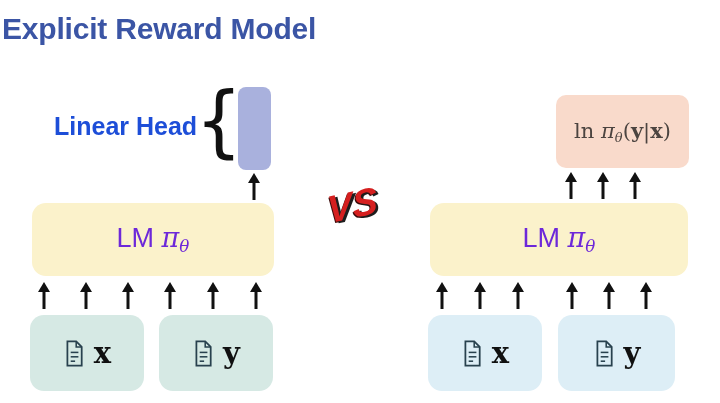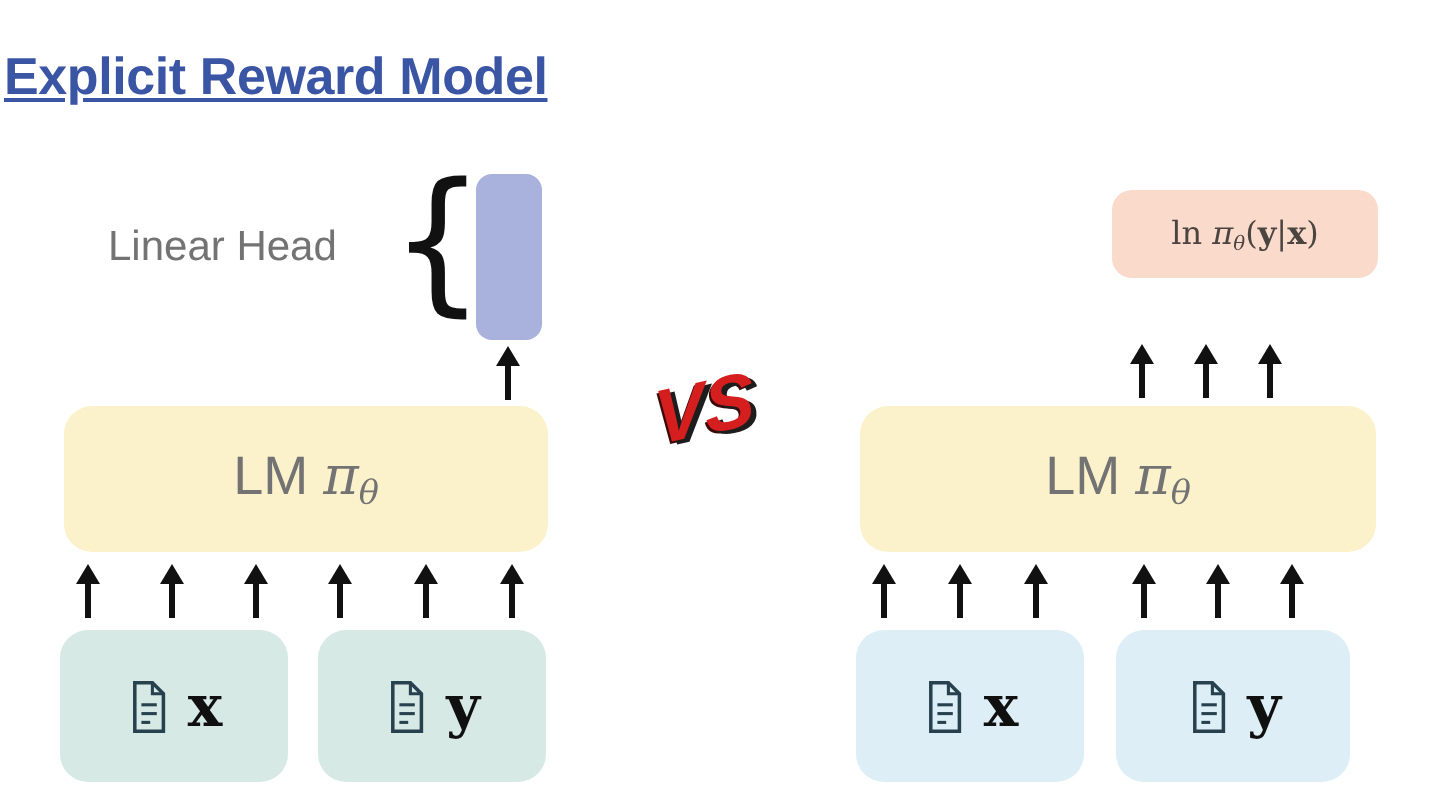--- a/index.html
+++ b/index.html
@@ -1,41 +1,40 @@
 <!DOCTYPE html>
 <html style="--title-left: #3b55a5; --title-right: #ea6420; --head-box: #a9b1dd; --lm-box: #fbf2cb; --reward-box: #f9dacb; --input-left: #d6e9e4; --input-right: #ddeef6; --vs: #d51f1f;"><head>
 <meta charset="utf-8">
 <style>
   html,body{margin:0;padding:0;background:#fff;}
   #canvas{
     position:relative;width:720px;height:403px;background:#ffffff;
     font-family:"Liberation Sans",sans-serif;overflow:hidden;
   }
   .title{
-    position:absolute;top:23px;font-size:26px;font-weight:800;letter-spacing:-0.2px;
+    position:absolute;top:12px;font-size:30px;font-weight:800;letter-spacing:-0.2px;
     white-space:nowrap;
-    text-decoration:underline;
   }
   .title-left{left:2px;color:var(--title-left);}
   .title-right{left:404px;color:var(--title-right);}
 
   .box{position:absolute;display:flex;align-items:center;justify-content:center;}
   .head-box{left:238px;top:87px;width:33px;height:83px;border-radius:8px;background:var(--head-box);}
-  .lm-box{height:73px;top:203px;border-radius:14px;background:var(--lm-box);font-size:27px;color:#737373;}
+  .lm-box{height:73px;top:203px;border-radius:14px;background:var(--lm-box);font-size:27px;color:#6d28d9;}
   .lm-left{left:32px;width:242px;}
   .lm-right{left:430px;width:258px;}
-  .reward-box{left:556px;top:95px;width:133px;height:44px;border-radius:10px;background:var(--reward-box);
-    font-size:16px;color:#4c4440;font-family:"DejaVu Serif",serif;}
+  .reward-box{left:556px;top:95px;width:133px;height:73px;border-radius:10px;background:var(--reward-box);
+    font-size:21px;color:#4c4440;font-family:"DejaVu Serif",serif;}
   .input-box{top:315px;width:114px;height:76px;border-radius:14px;gap:9px;}
   .in-l1{left:30px;background:var(--input-left);}
   .in-l2{left:159px;background:var(--input-left);}
   .in-r1{left:428px;background:var(--input-right);}
   .in-r2{left:558px;width:117px;background:var(--input-right);}
 
-  .linear-head-label{position:absolute;left:54px;top:112px;font-size:21px;color:#737373;}
+  .linear-head-label{position:absolute;left:54px;top:112px;font-size:25px;color:#1d4ed8;font-weight:bold;}
   .brace{position:absolute;left:194px;top:79px;font-size:78px;line-height:1.08;color:#111;
     font-family:"DejaVu Sans",sans-serif;font-weight:400;transform:scaleX(.95);}
 
   .mi{font-family:"DejaVu Serif",serif;font-style:italic;}
   .mb{font-family:"DejaVu Serif",serif;font-weight:bold;font-style:normal;}
   sub{font-size:62%;vertical-align:-0.3em;}
   .input-label{font-family:"DejaVu Serif",serif;font-weight:bold;font-size:29px;color:#101010;line-height:1;}
 
   .arrow{position:absolute;width:14px;height:26px;}
   .arrow::before{content:"";position:absolute;left:50%;transform:translateX(-50%);

